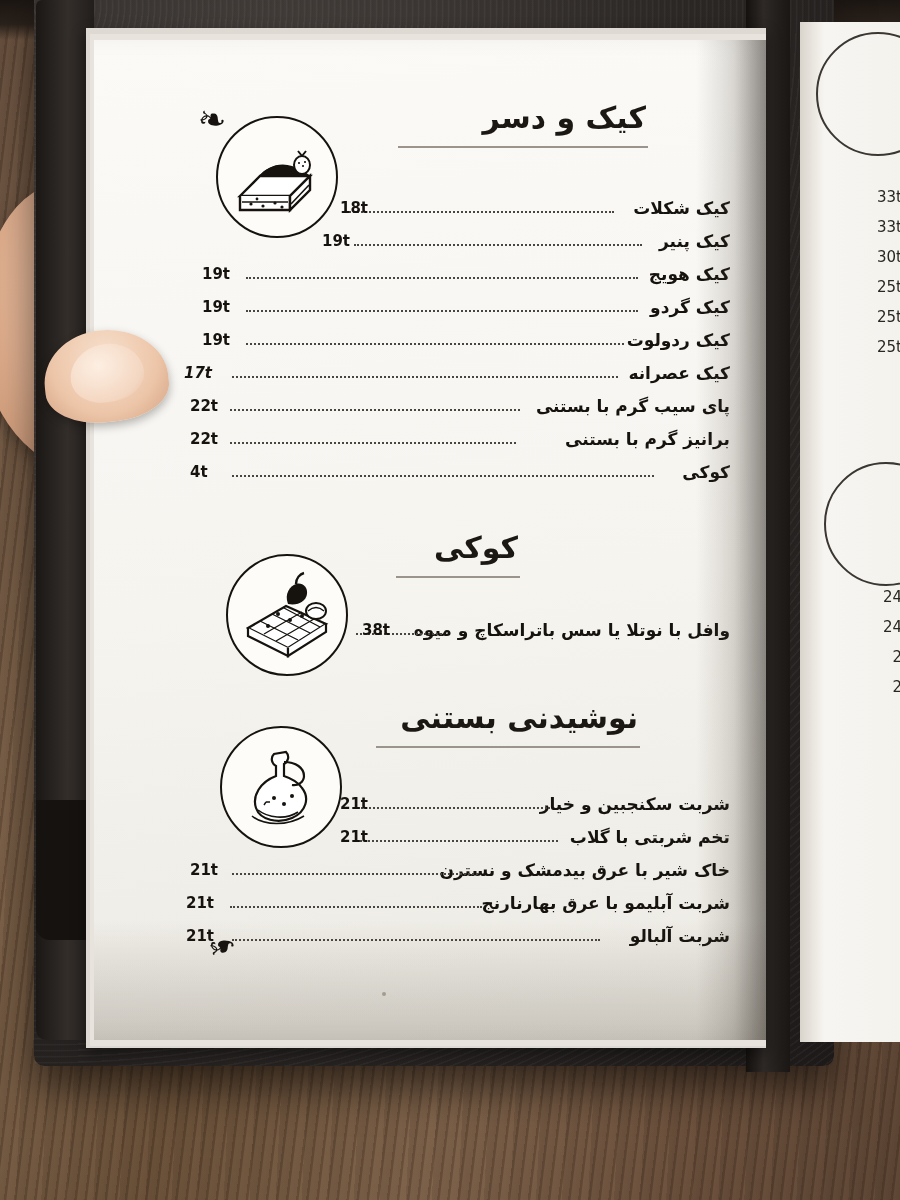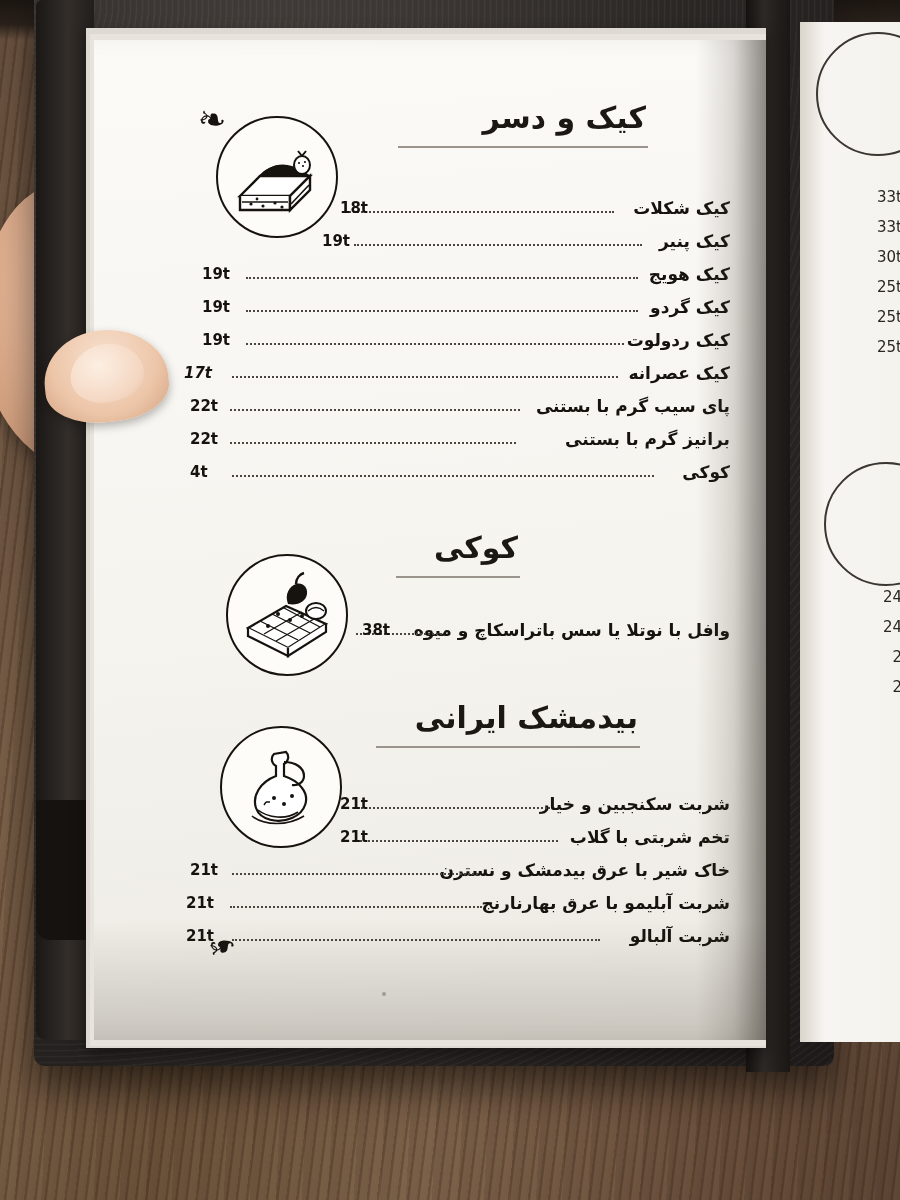--- a/index.html
+++ b/index.html
@@ -417,21 +417,21 @@
           <div class="item-row">
             <div class="item-name" style="right:36px;">وافل با نوتلا یا سس باتراسکاچ و میوه</div>
             <div class="dots" style="right:324px; width:86px;"></div>
             <div class="item-price" style="left:268px;">38t</div>
           </div>
         </div>
       </div>
 
       <div class="section" style="top:660px;">
         <div class="section-header">
-          <div class="section-title" style="right:128px;">بیدمشک ایرانی</div>
+          <div class="section-title" style="right:128px;">نوشیدنی بستنی</div>
           <div class="title-rule" style="right:126px; width:264px;"></div>
         </div>
 
         <div class="badge" style="right:424px; top:26px;">
           <svg width="118" height="118" viewBox="0 0 118 118">
             <g stroke="#16130f" stroke-width="2.2" fill="#fff">
               <path d="M52 26 C48 30 50 36 54 38 L54 48 C38 54 30 68 34 80 C38 92 56 96 70 90 C84 84 88 70 80 60 C76 54 68 50 62 48 L62 36 C66 34 68 28 64 24 Z"></path>
             </g>
             <path d="M62 34 C74 34 82 40 82 48 C82 54 76 58 70 57" stroke="#16130f" stroke-width="2.2" fill="none"></path>
             <g fill="#16130f">

